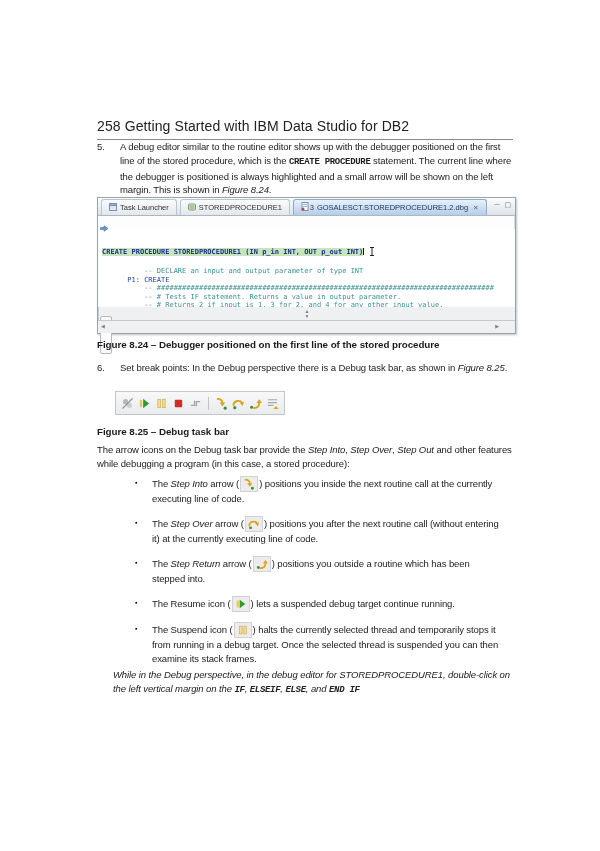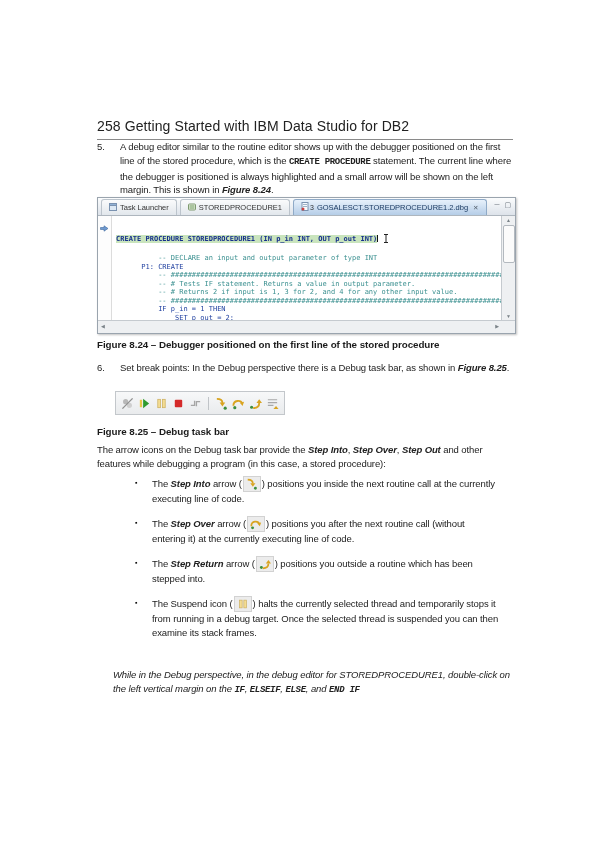--- a/index.html
+++ b/index.html
@@ -11,21 +11,21 @@
   
   .pg-header{
     left:97px;top:118px;width:416px;font-size:14px;letter-spacing:.1px;
     padding-bottom:5px;border-bottom:1px solid #8a8a8a;color:#222;
   }
   .body-txt{font-size:9.5px;line-height:13.8px;letter-spacing:-0.1px;color:#222;}
   .list-item{display:flex;}
   .li-num{width:23px;flex:0 0 23px;}
   .li-body{flex:1;}
   .mono{font-family:"Liberation Mono", monospace;font-weight:bold;font-size:9px;letter-spacing:-0.3px;}
-  em{font-style:italic;font-weight:bold;}
+  em{font-style:italic;}
   .caption{font-weight:bold;font-size:9.8px;letter-spacing:-0.05px;color:#1b1b1b;}
   
   .editor{
     left:97px;top:197px;width:417px;height:135px;background:#fff;
     border:1px solid #9aa4ae;box-shadow:1px 1px 2px rgba(0,0,0,.25);
     font-family:"Liberation Sans", sans-serif;
   }
   .tabbar{
     position:relative;height:17px;border-bottom:1px solid #aeb6be;
     background:linear-gradient(#fbfcfd,#dde3ea);display:flex;align-items:flex-end;
@@ -35,21 +35,21 @@
     font-size:7.5px;color:#333;border:1px solid #bcc4cc;border-bottom:none;
     border-radius:3px 3px 0 0;background:linear-gradient(#fafbfc,#e2e7ec);
     margin-left:3px;white-space:nowrap;
   }
   .tab.active{
     background:linear-gradient(#e7f1fb,#b5cde7);border-color:#8faac7;color:#16365e;
   }
   .tab-badge{font-size:7px;color:#333;margin-left:-2px;}
   .tab-close{font-size:6.5px;color:#55616d;margin-left:2px;}
   .winbtns{position:absolute;right:4px;top:3px;display:flex;gap:5px;color:#6a737c;font-size:7px;}
-  .ed-body{position:relative;height:104px;display:flex;background:#fff;}
+  .ed-body{position:relative;height:104px;display:flex;background:#fff;flex-direction:column;}
   .gutter{flex:0 0 13px;border-right:1px solid #dcdcdc;position:relative;background:#fdfdfd;}
   .ip-arrow{position:absolute;left:2px;top:2px;}
   .code{
     flex:1;overflow:hidden;padding:1px 0 0 4px;
     font-family:"DejaVu Sans Mono", monospace;font-size:7px;line-height:8.55px;
     color:#1f3f9f;white-space:pre;
   }
   .code .cmt{color:#3b9090;}
   .code .hl-line{display:block;}
   .hl{background:#c9e4bd;color:#16308c;font-weight:bold;}
@@ -289,20 +289,31 @@
       <span>The </span><em>Step Return</em><span> arrow (</span><span class="inl-icon">
           <svg width="12" height="12" viewBox="0 0 14 14">
             <circle cx="2.8" cy="11" r="1.7" fill="#3f8f3f"></circle>
             <path d="M4.5 12 C9.5 12 11 10 11 6.5" fill="none" stroke="#d9a420" stroke-width="2"></path>
             <path d="M8 6.5 h6 l-3 -4.2 z" fill="#d9a420"></path>
           </svg>
         </span><span>) positions you outside a routine which has been stepped into.</span>
     </div>
   </div>
 
+  <div class="bullet">
+    <span class="b-marker">▪</span>
+    <div class="b-text">
+      <span>The Resume icon (</span><span class="inl-icon">
+          <svg width="12" height="12" viewBox="0 0 14 14">
+            <rect x="2" y="3" width="2.4" height="8" fill="#e8c84a"></rect>
+            <path d="M5.5 2 L12 7 L5.5 12 Z" fill="#2f9b2f"></path>
+          </svg>
+        </span><span>) lets a suspended debug target continue running.</span>
+    </div>
+  </div>
 
   <div class="bullet">
     <span class="b-marker">▪</span>
     <div class="b-text">
       <span>The Suspend icon (</span><span class="inl-icon">
           <svg width="12" height="12" viewBox="0 0 14 14">
             <rect x="3" y="2.5" width="3" height="9" fill="#f4dc92" stroke="#cdb060" stroke-width="0.8"></rect>
             <rect x="8" y="2.5" width="3" height="9" fill="#f4dc92" stroke="#cdb060" stroke-width="0.8"></rect>
           </svg>
         </span><span>) halts the currently selected thread and temporarily stops it from running in a debug target. Once the selected thread is suspended you can then examine its stack frames.</span>

